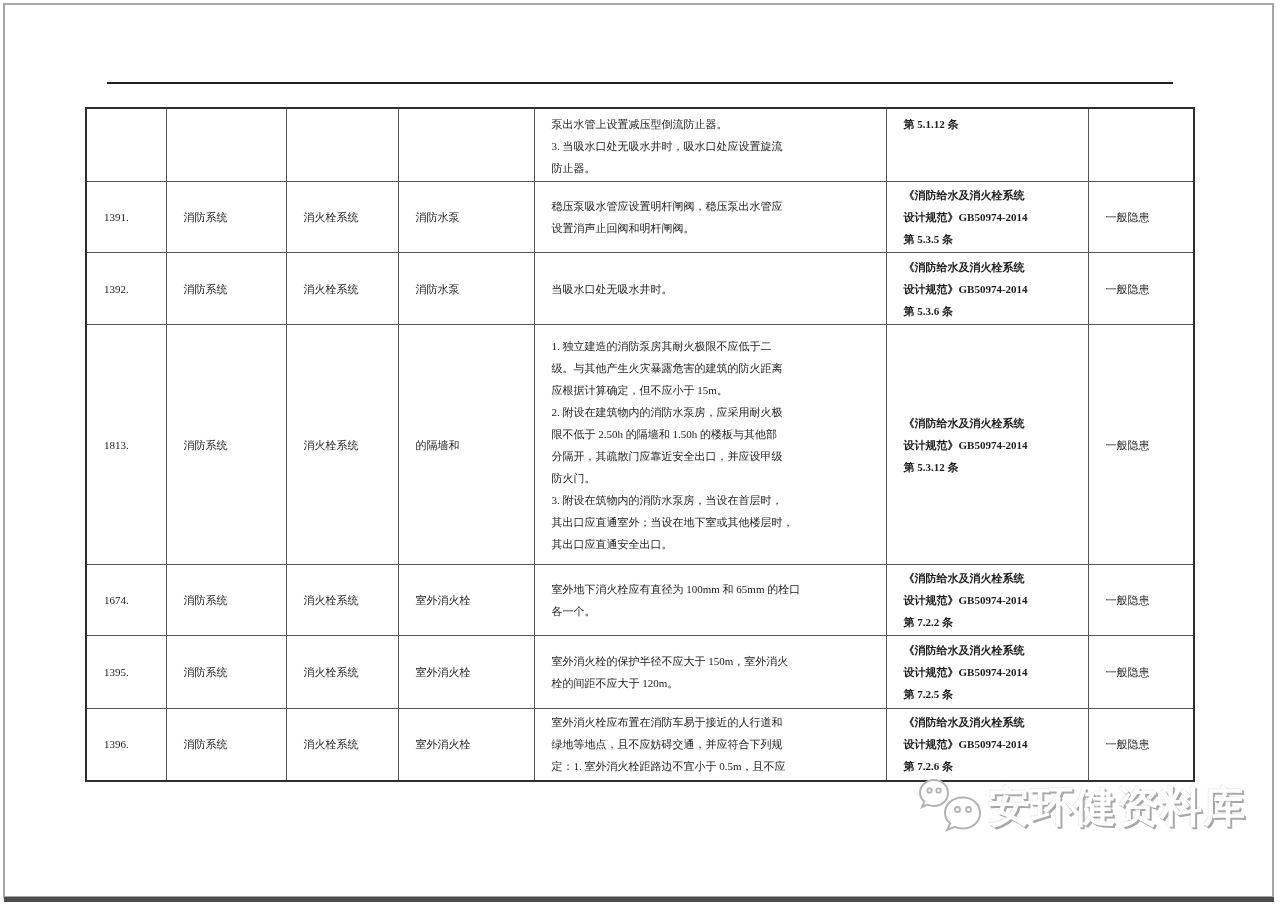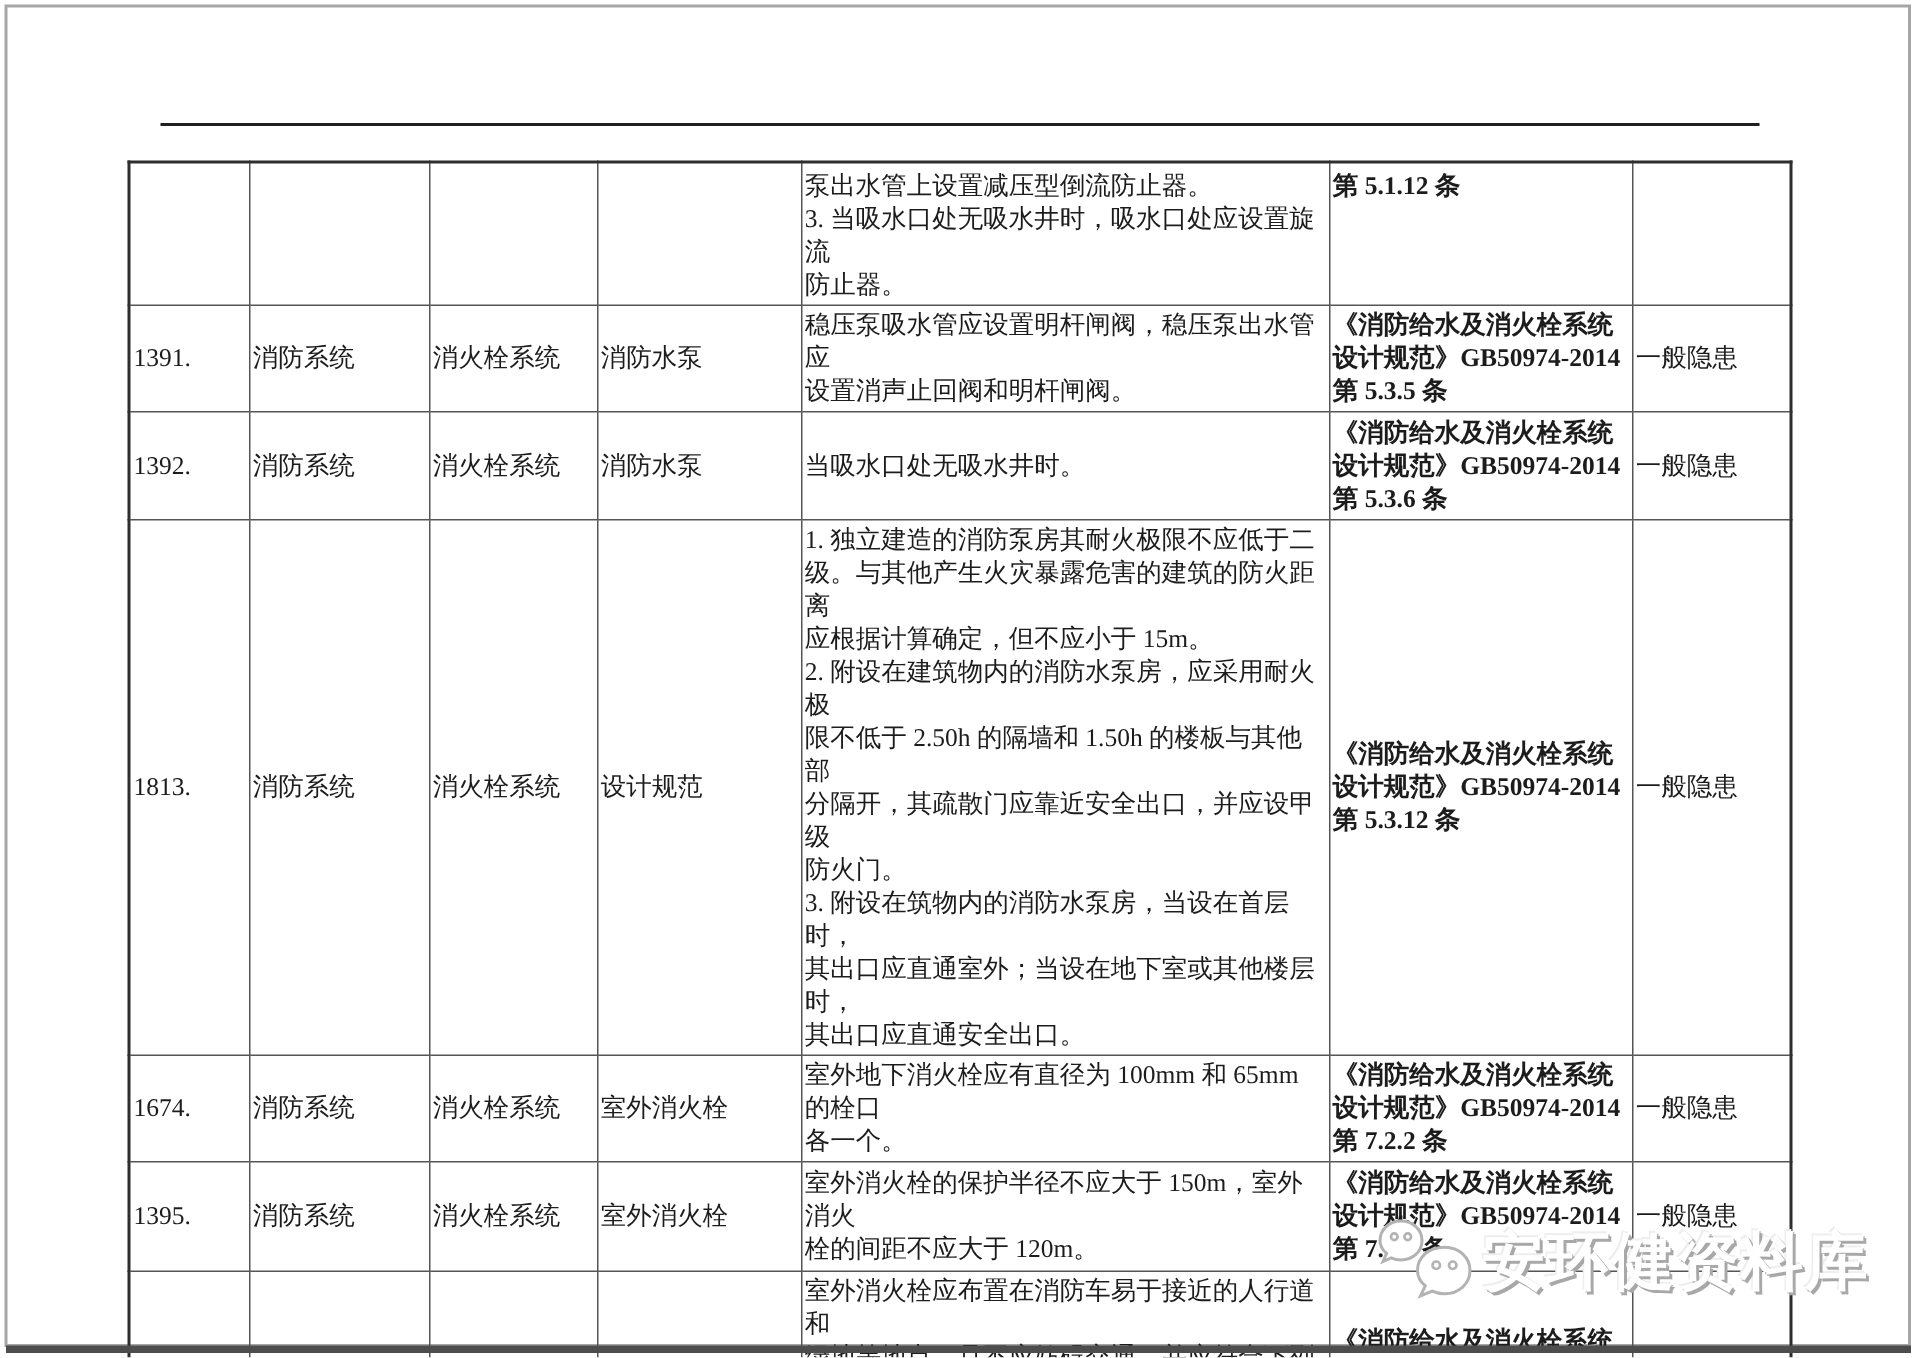--- a/index.html
+++ b/index.html
@@ -29,36 +29,36 @@
   }
   table.doc-table{
     position:absolute;left:85px;top:107px;
     width:1108px;
     border-collapse:collapse;
     table-layout:fixed;
     border:2px solid #2e2e2e;
   }
   table.doc-table td{
     border:1px solid #555555;
-    font-size:17px;
+    font-size:11px;
     line-height:22px;
     color:#1c1c1c;
-    padding:2px 2px;
+    padding:2px 17px;
     vertical-align:middle;
     box-sizing:border-box;
     overflow:hidden;
   }
   td.c-num{padding-left:7px;}
   td.c-desc,td.c-ref{white-space:pre-line;}
   td.c-desc{padding-left:5px;padding-right:4px;}
   td.c-ref{padding-left:9px;font-weight:bold;}
   td.c-level{padding-left:10px;}
   tr.cont td{vertical-align:top;padding-top:4px;}
   .watermark{
-    position:absolute;top:812px;right:34px;
+    position:absolute;top:778px;right:34px;
     display:flex;align-items:center;gap:6px;
     user-select:none;
   }
   .wm-text{
     font-size:42px;
     font-weight:bold;
     letter-spacing:1px;
     color:#ffffff;
     text-shadow:2px 2px 0 #a8a8a8, -1px -1px 0 #eeeeee, 1px 1px 0 #bdbdbd;
     font-family:"Liberation Serif","DejaVu Serif",serif;
@@ -115,21 +115,21 @@
         <td class="c-desc">当吸水口处无吸水井时。</td>
         <td class="c-ref">《消防给水及消火栓系统
 设计规范》GB50974-2014
 第 5.3.6 条</td>
         <td class="c-level">一般隐患</td>
       </tr>
       <tr style="height:240px">
         <td class="c-num">1813.</td>
         <td class="c-sys">消防系统</td>
         <td class="c-sub">消火栓系统</td>
-        <td class="c-item">设计规范</td>
+        <td class="c-item">的隔墙和</td>
         <td class="c-desc">1. 独立建造的消防泵房其耐火极限不应低于二
 级。与其他产生火灾暴露危害的建筑的防火距离
 应根据计算确定，但不应小于 15m。
 2. 附设在建筑物内的消防水泵房，应采用耐火极
 限不低于 2.50h 的隔墙和 1.50h 的楼板与其他部
 分隔开，其疏散门应靠近安全出口，并应设甲级
 防火门。
 3. 附设在筑物内的消防水泵房，当设在首层时，
 其出口应直通室外；当设在地下室或其他楼层时，
 其出口应直通安全出口。</td>

